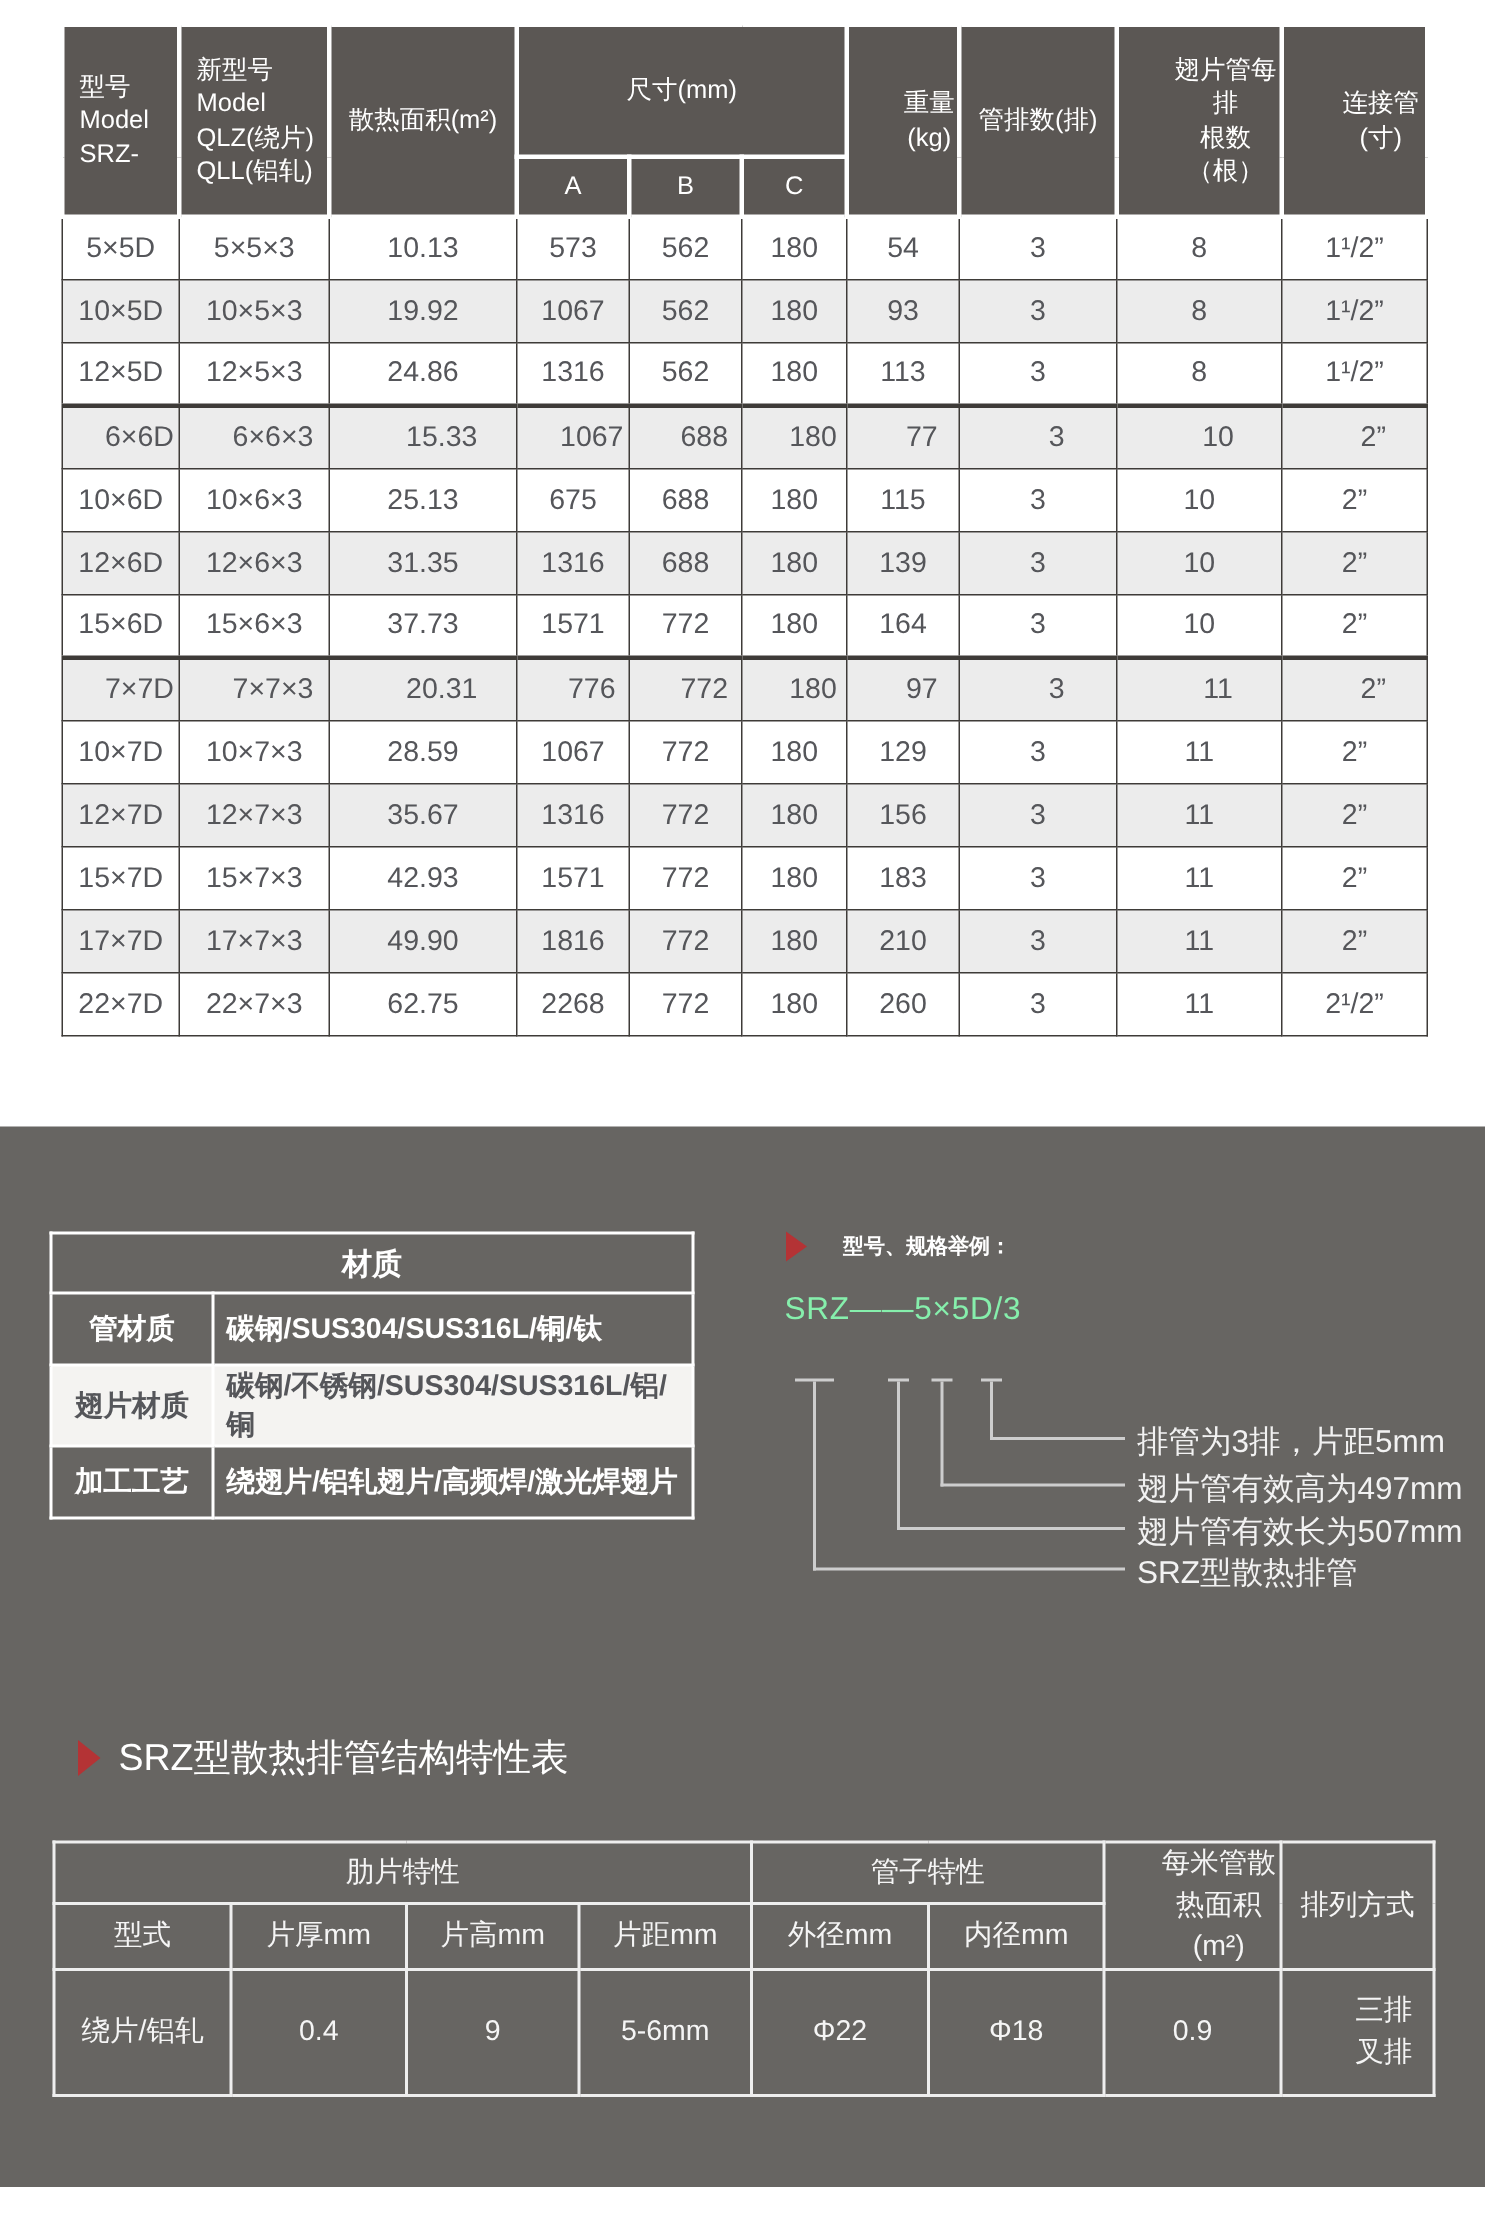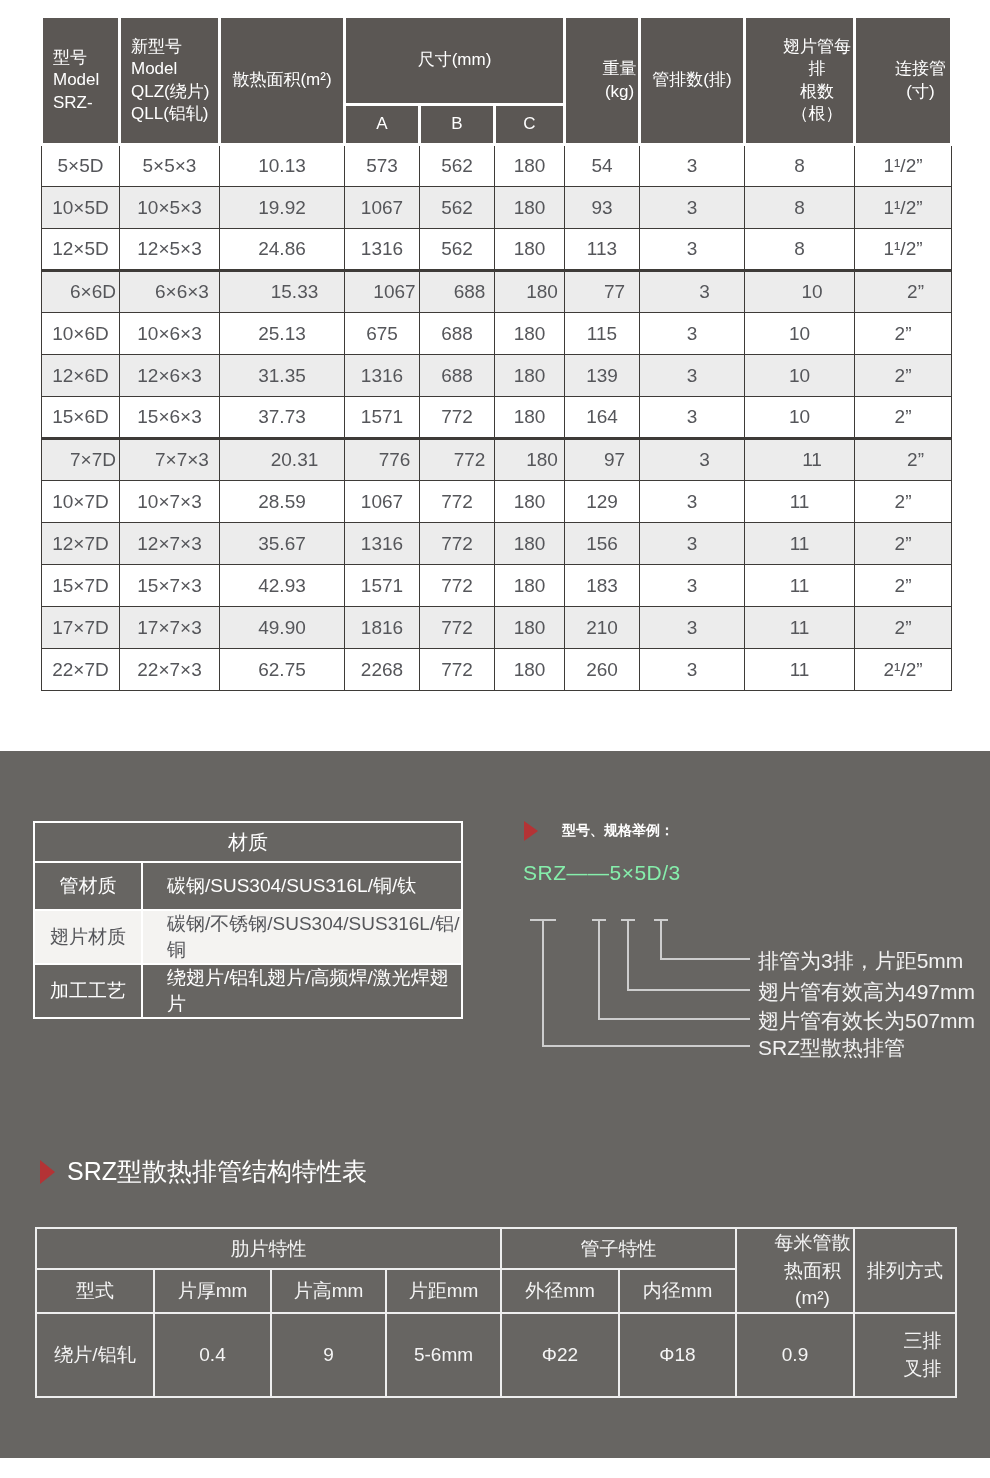--- a/index.html
+++ b/index.html
@@ -21,43 +21,43 @@
   .spec-table tbody tr:nth-child(even) td { background:#ececec; }
   .spec-table tr.group-start td { border-top:3px solid #3e3b38;padding-left:25px; }
 
   
   .dark-section { position:absolute; left:0; top:751px; width:990px; height:707px;
     background:#676562; }
 
   
   .material-table { position:absolute; left:33px; top:70px; width:428px;
     border-collapse:collapse; table-layout:fixed; font-size:19px; }
-  .material-table th, .material-table td { border:2px solid #ffffff; font-weight:normal; }
+  .material-table th, .material-table td { border:2px solid #ffffff; font-weight:bold; }
   .material-table th.mt-title { height:40px; color:#ffffff; font-size:20px; text-align:center; }
   .material-table td { height:48px; }
   .material-table td.lab { text-align:center; }
-  .material-table td.val { text-align:left; padding-left:24px; }
+  .material-table td.val { text-align:left; padding-left:8px; }
   .material-table tr.mdark { color:#ffffff; background:transparent; }
   .material-table tr.mlight { color:#55565a; background:#f4f3f1; }
 
   
   .ex-heading { position:absolute; left:524px; top:70px; display:flex; align-items:center;
     color:#ffffff; font-size:14px; font-weight:bold;gap:12px; }
   .arrow-red { width:0; height:0; border-left:14px solid #b43335;
     border-top:10px solid transparent; border-bottom:10px solid transparent; margin-right:12px; }
   .ex-line { position:absolute; color:#86efac; font-size:21px; letter-spacing:0.5px; }
   .ex-line1 { left:523px; top:110px; }
   .ex-line2 { left:523px; top:140px; }
   .callout { position:absolute; border-left:2px solid #cdcdcd; border-bottom:2px solid #cdcdcd; }
   .callout::before { content:""; position:absolute; left:-8px; top:-2px; width:14px; height:2px; background:#cdcdcd; }
   .callout.wide::before { left:-14px; width:26px; }
   .callout-label { position:absolute; left:758px; color:#f2f2f2; font-size:21px; white-space:nowrap; }
 
   
-  .structure-title { position:absolute; left:40px; top:404px; display:flex; align-items:center;
+  .structure-title { position:absolute; left:52px; top:404px; display:flex; align-items:center;
     color:#ffffff; font-size:25px; font-weight:normal; }
   .structure-title .arrow-red { border-left-width:15px; border-top-width:12px; border-bottom-width:12px; }
   .structure-table { position:absolute; left:35px; top:476px; width:920px;
     border-collapse:collapse; table-layout:fixed; color:#f5f5f5; font-size:19px; text-align:center; }
   .structure-table th, .structure-table td { border:2px solid #eeeeee; font-weight:normal;
     background:transparent; line-height:1.45; }
   .structure-table thead tr:first-child { height:31px; }
   .structure-table thead tr:nth-child(2) { height:33px; }
   .structure-table tbody tr { height:84px; }
 </style>

